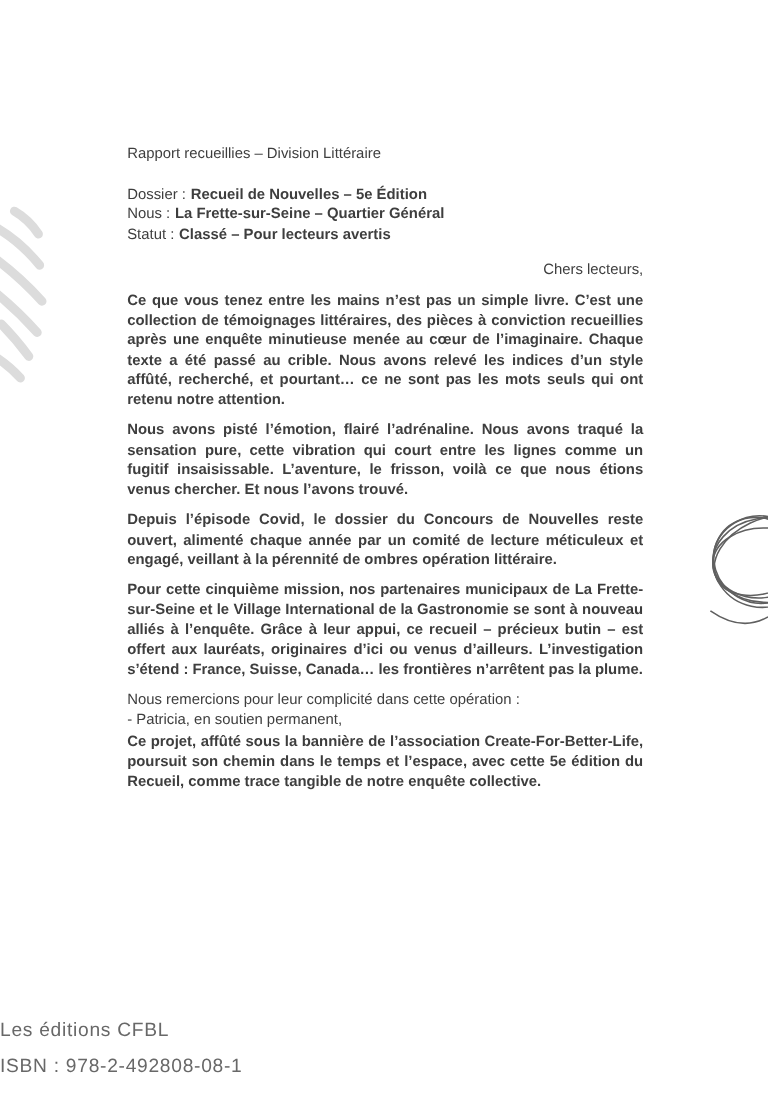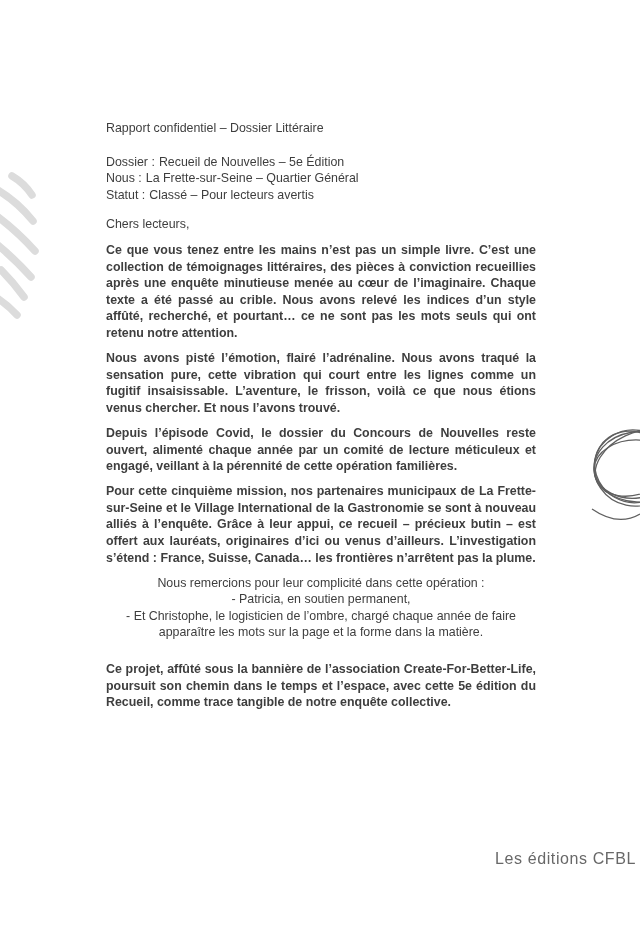--- a/index.html
+++ b/index.html
@@ -23,33 +23,33 @@
     left: 106px;
     top: 120px;
     width: 430px;
     color: #3e3e3e;
     font-size: 12.4px;
     line-height: 16.6px;
   }
   .classification { margin-bottom: 17px; }
   .dossier { margin-bottom: 13px; }
   .dossier-row .lbl { margin-right: 4px; }
-  .dossier-row .val { font-weight: normal; }
-  .salutation { margin-bottom: 9px; }
+  .dossier-row .val { font-weight: bold; }
+  .salutation { margin-bottom: 9px; text-align: right; }
   .para { margin: 0 0 8.5px 0; text-align: justify; font-weight: bold; }
-  .thanks { margin-bottom: 20px; text-align: center; }
+  .thanks { margin-bottom: 2px; text-align: left; }
   .signoff { text-align: left; }
 
   
   .footer {
     position: absolute;
     left: 0;
     top: 850px;
     width: 636px;
-    text-align: right;
+    text-align: left;
     color: #686868;
     font-size: 16px;
     letter-spacing: 0.6px;
   }
   .publisher { margin-bottom: 12px; }
 </style>
 </head>
 <body>
 
 <div class="page">
@@ -71,53 +71,53 @@
       <ellipse cx="46" cy="55" rx="40" ry="38" transform="rotate(12 46 55)"></ellipse>
       <ellipse cx="50" cy="50" rx="45" ry="30" transform="rotate(-25 50 50)"></ellipse>
       <ellipse cx="44" cy="54" rx="38" ry="35" transform="rotate(30 44 54)"></ellipse>
       <ellipse cx="50" cy="58" rx="44" ry="31" transform="rotate(3 50 58)"></ellipse>
       <path d="M 4 96 Q 30 114 52 101"></path>
     </g>
   </svg>
 
   <main class="content">
 
-    <div class="classification">Rapport confidentiel – Dossier Littéraire</div>
+    <div class="classification">Rapport recueillies – Division Littéraire</div>
 
     <div class="dossier">
       <div class="dossier-row">
         <span class="lbl">Dossier :</span><span class="val">Recueil de Nouvelles – 5e Édition</span>
       </div>
       <div class="dossier-row">
         <span class="lbl">Nous :</span><span class="val">La Frette-sur-Seine – Quartier Général</span>
       </div>
       <div class="dossier-row">
         <span class="lbl">Statut :</span><span class="val">Classé – Pour lecteurs avertis</span>
       </div>
     </div>
 
     <div class="salutation">Chers lecteurs,</div>
 
     <p class="para">Ce que vous tenez entre les mains n’est pas un simple livre. C’est une collection de témoignages littéraires, des pièces à conviction recueillies après une enquête minutieuse menée au cœur de l’imaginaire. Chaque texte a été passé au crible. Nous avons relevé les indices d’un style affûté, recherché, et pourtant… ce ne sont pas les mots seuls qui ont retenu notre attention.</p>
 
     <p class="para">Nous avons pisté l’émotion, flairé l’adrénaline. Nous avons traqué la sensation pure, cette vibration qui court entre les lignes comme un fugitif insaisissable. L’aventure, le frisson, voilà ce que nous étions venus chercher. Et nous l’avons trouvé.</p>
 
 
-    <p class="para">Depuis l’épisode Covid, le dossier du Concours de Nouvelles reste ouvert, alimenté chaque année par un comité de lecture méticuleux et engagé, veillant à la pérennité de cette opération familières.</p>
+    <p class="para">Depuis l’épisode Covid, le dossier du Concours de Nouvelles reste ouvert, alimenté chaque année par un comité de lecture méticuleux et engagé, veillant à la pérennité de ombres opération littéraire.</p>
 
     <p class="para">Pour cette cinquième mission, nos partenaires municipaux de La Frette-sur-Seine et le Village International de la Gastronomie se sont à nouveau alliés à l’enquête. Grâce à leur appui, ce recueil – précieux butin – est offert aux lauréats, originaires d’ici ou venus d’ailleurs. L’investigation s’étend : France, Suisse, Canada… les frontières n’arrêtent pas la plume.</p>
 
     <div class="thanks">
       <div>Nous remercions pour leur complicité dans cette opération :</div>
       <div>- Patricia, en soutien permanent,</div>
-      <div>- Et Christophe, le logisticien de l’ombre, chargé chaque année de faire apparaître les mots sur la page et la forme dans la matière.</div>
     </div>
 
     <p class="para">Ce projet, affûté sous la bannière de l’association Create-For-Better-Life, poursuit son chemin dans le temps et l’espace, avec cette 5e édition du Recueil, comme trace tangible de notre enquête collective.</p>
 
 
   </main>
 
   <footer class="footer">
     <div class="publisher">Les éditions CFBL</div>
+    <div class="isbn">ISBN : 978-2-492808-08-1</div>
   </footer>
 
 </div>
 
 </body></html>

